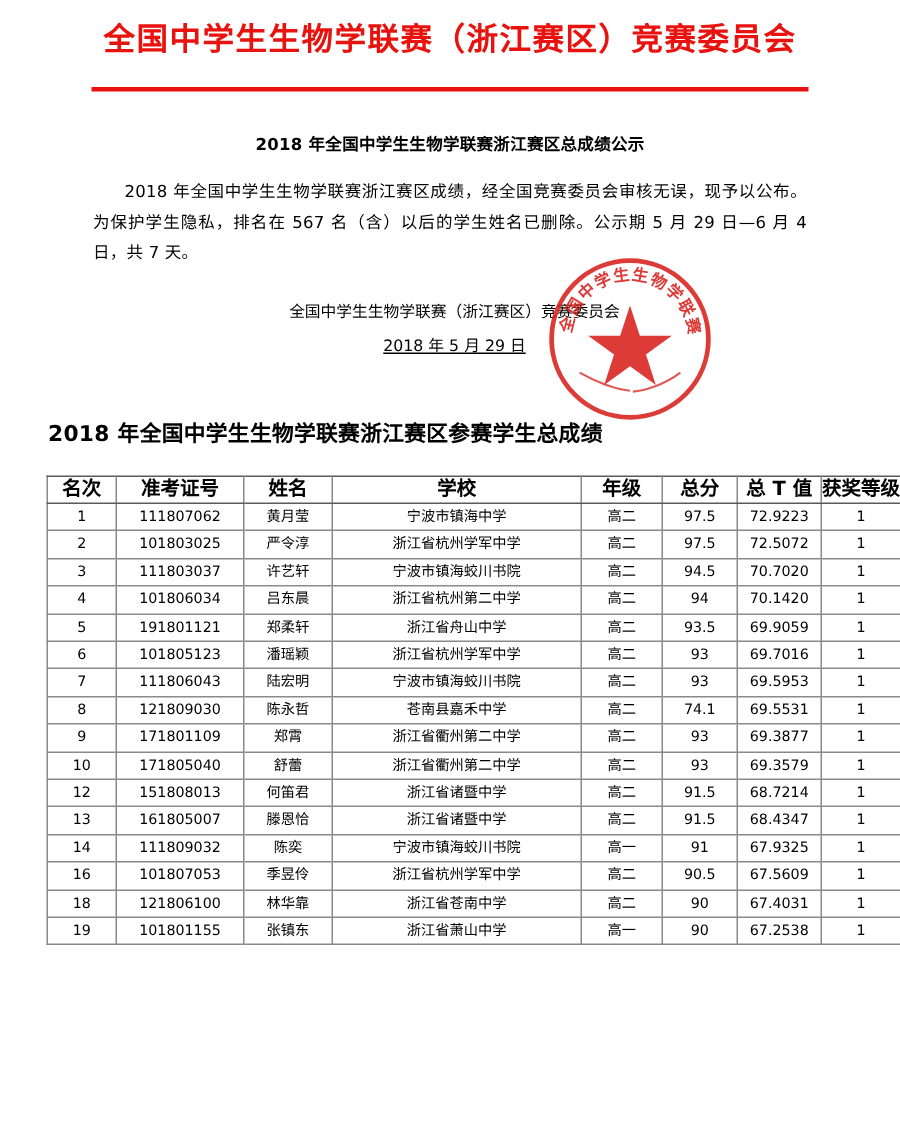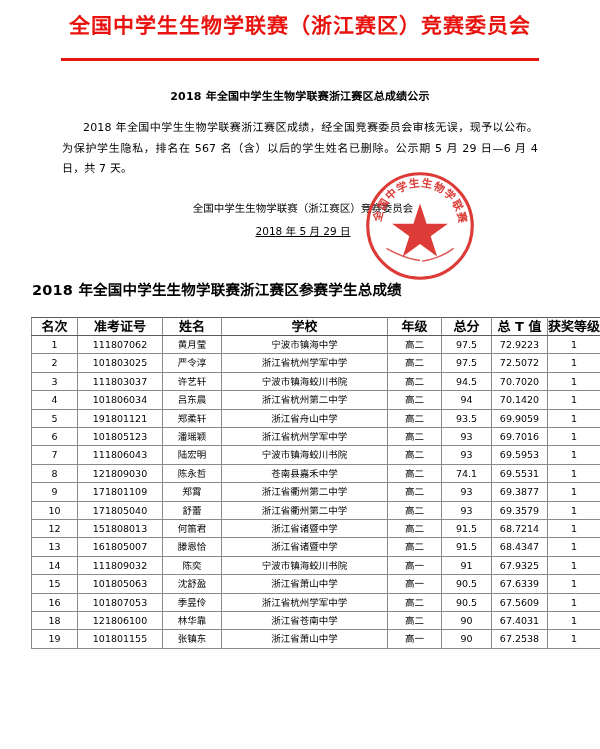--- a/index.html
+++ b/index.html
@@ -336,30 +336,20 @@
             <td>14</td>
             <td>111809032</td>
             <td>陈奕</td>
             <td>宁波市镇海蛟川书院</td>
             <td>高一</td>
             <td>91</td>
             <td>67.9325</td>
             <td>1</td>
           </tr>
           <tr>
-            <td>15</td>
-            <td>101805063</td>
-            <td>沈舒盈</td>
-            <td>浙江省萧山中学</td>
-            <td>高一</td>
-            <td>90.5</td>
-            <td>67.6339</td>
-            <td>1</td>
-          </tr>
-          <tr>
             <td>16</td>
             <td>101807053</td>
             <td>季昱伶</td>
             <td>浙江省杭州学军中学</td>
             <td>高二</td>
             <td>90.5</td>
             <td>67.5609</td>
             <td>1</td>
           </tr>
           <tr>

